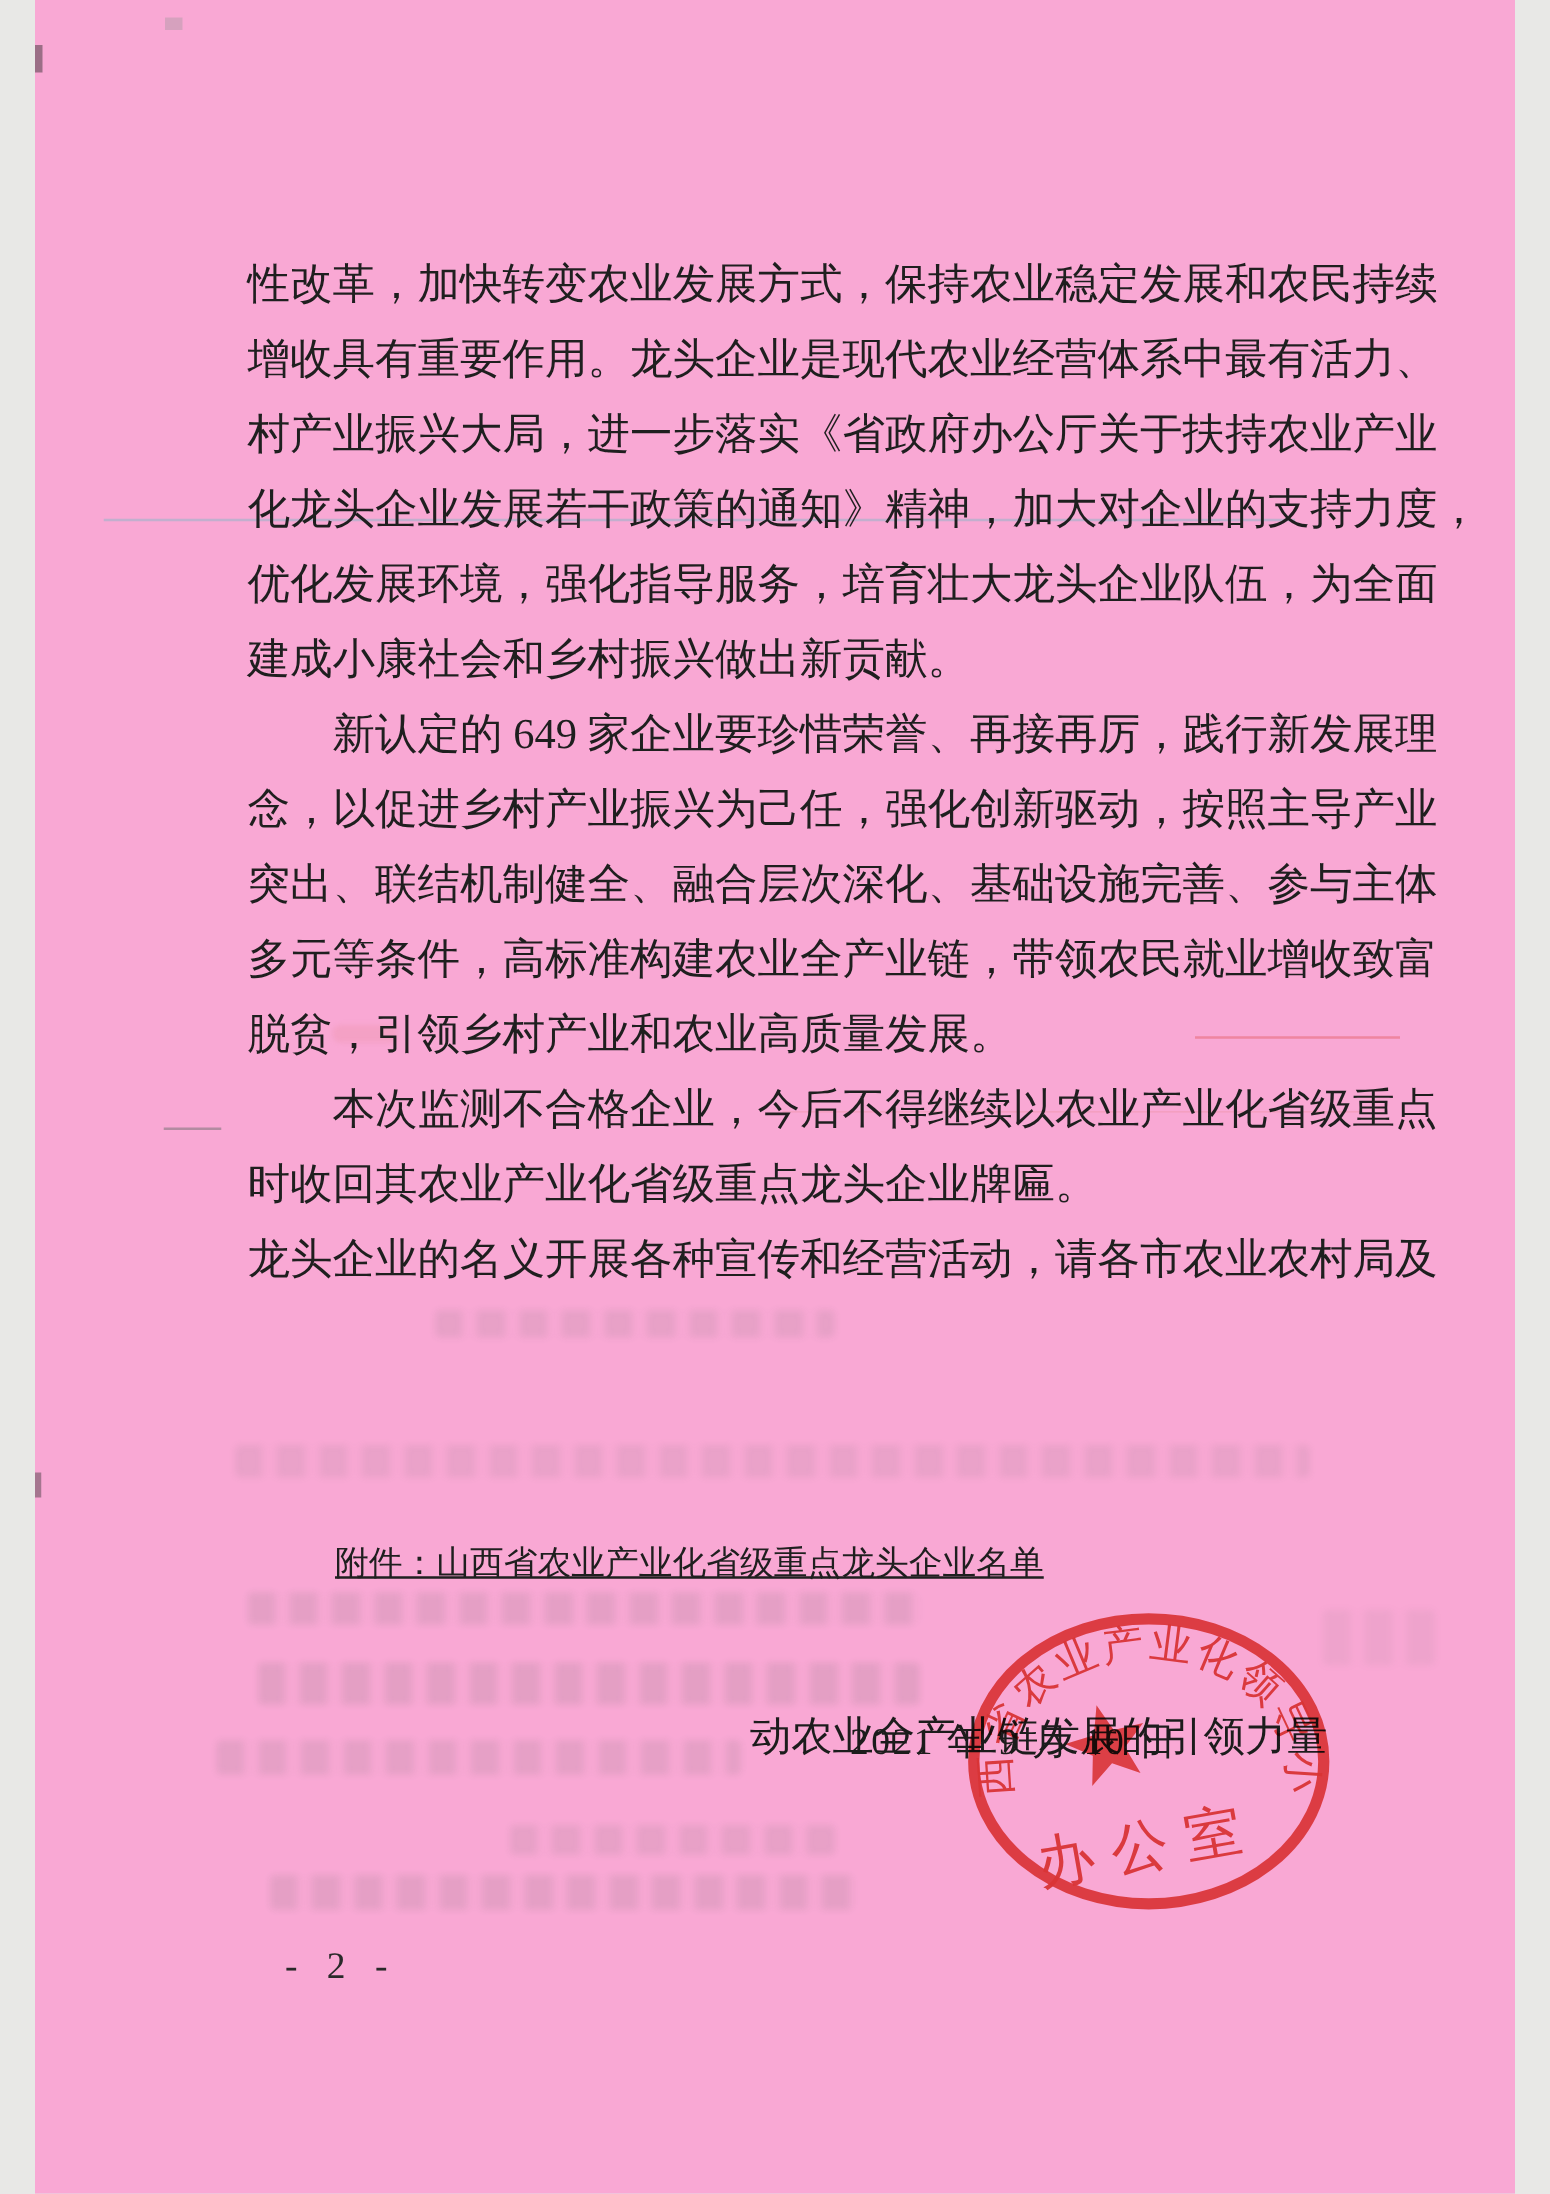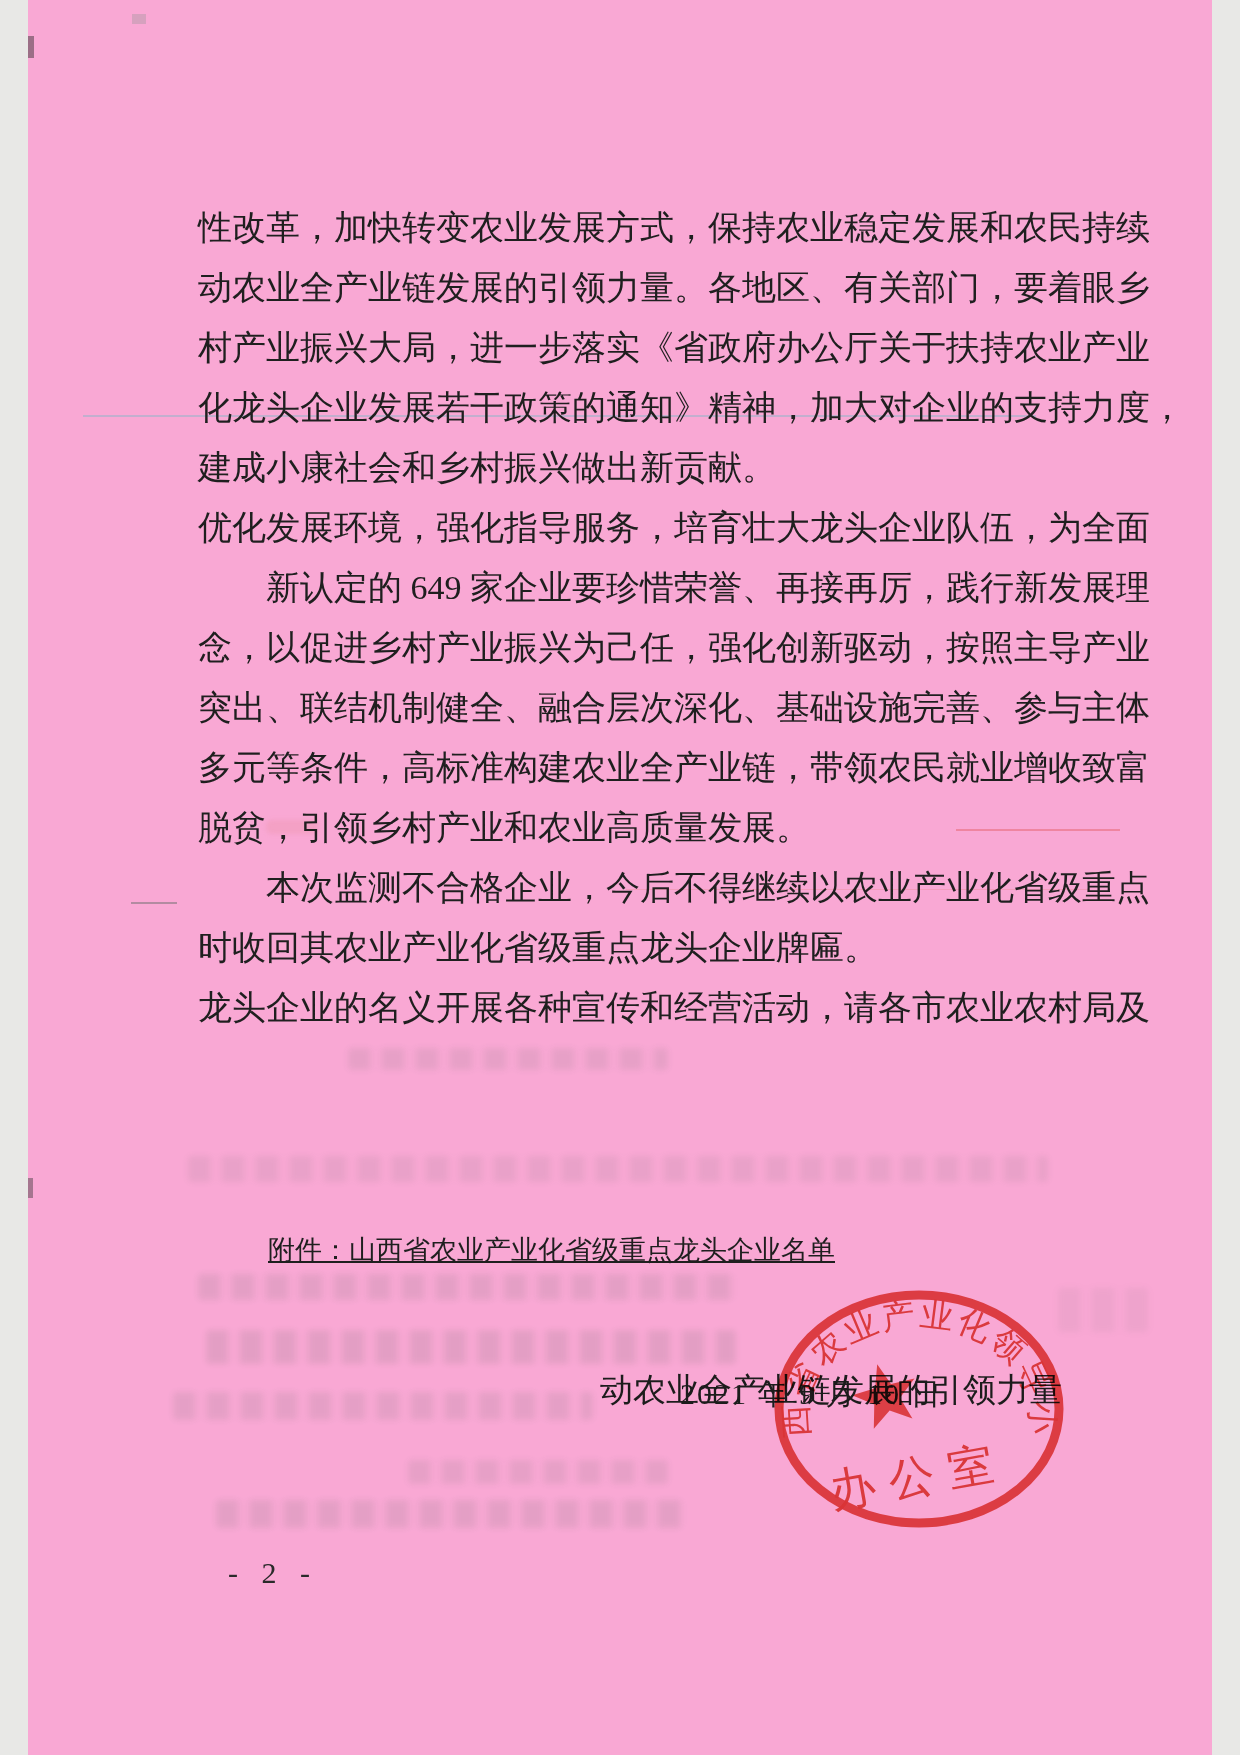--- a/index.html
+++ b/index.html
@@ -101,25 +101,25 @@
   <div class="ghost g2"></div>
   <div class="ghost g3"></div>
   <div class="ghost g4"></div>
   <div class="ghost g5"></div>
   <div class="ghost g6"></div>
   <div class="ghost g7"></div>
   <div class="ghost g8"></div>
 
   <div class="body-text" id="body-lines">
       <div class="body-line">性改革，加快转变农业发展方式，保持农业稳定发展和农民持续</div>
-      <div class="body-line">动农业全产业链发展的引领力量。各地区、有关部门，要着眼乡</div>
+      <div class="body-line">增收具有重要作用。龙头企业是现代农业经营体系中最有活力、</div>
       <div class="body-line">村产业振兴大局，进一步落实《省政府办公厅关于扶持农业产业</div>
       <div class="body-line">化龙头企业发展若干政策的通知》精神，加大对企业的支持力度，</div>
+      <div class="body-line">优化发展环境，强化指导服务，培育壮大龙头企业队伍，为全面</div>
       <div class="body-line">建成小康社会和乡村振兴做出新贡献。</div>
-      <div class="body-line">优化发展环境，强化指导服务，培育壮大龙头企业队伍，为全面</div>
       <div class="body-line indent">新认定的 649 家企业要珍惜荣誉、再接再厉，践行新发展理</div>
       <div class="body-line">念，以促进乡村产业振兴为己任，强化创新驱动，按照主导产业</div>
       <div class="body-line">突出、联结机制健全、融合层次深化、基础设施完善、参与主体</div>
       <div class="body-line">多元等条件，高标准构建农业全产业链，带领农民就业增收致富</div>
       <div class="body-line">脱贫，引领乡村产业和农业高质量发展。</div>
       <div class="body-line indent">本次监测不合格企业，今后不得继续以农业产业化省级重点</div>
       <div class="body-line">时收回其农业产业化省级重点龙头企业牌匾。</div>
       <div class="body-line">龙头企业的名义开展各种宣传和经营活动，请各市农业农村局及</div>
     </div>
 

